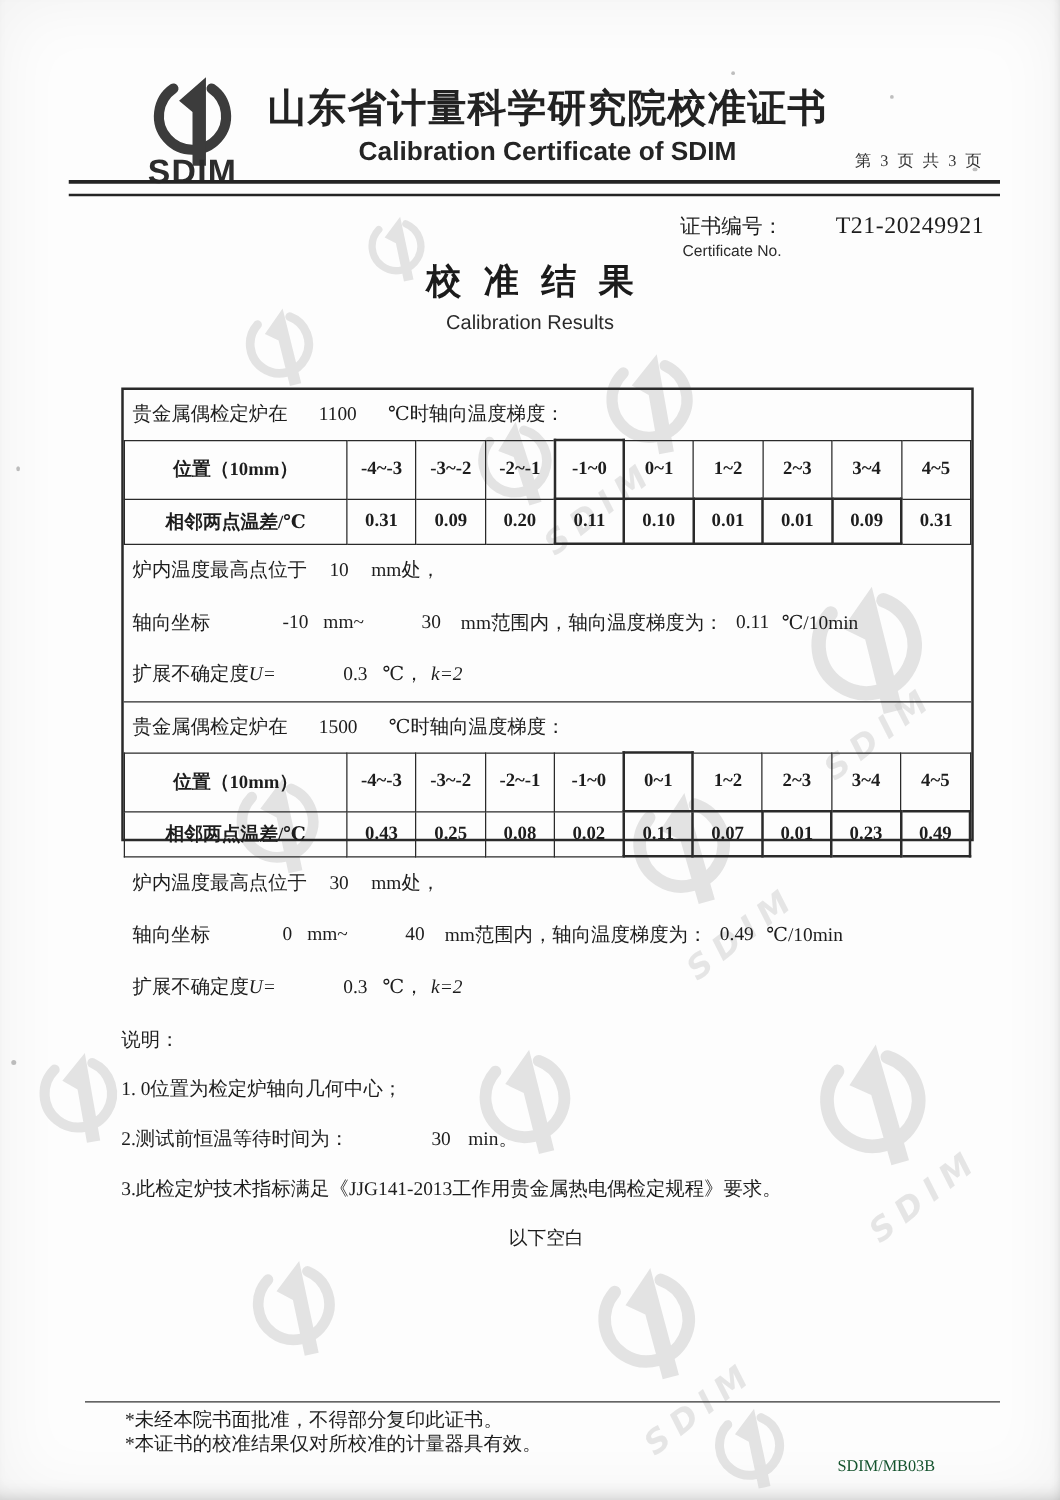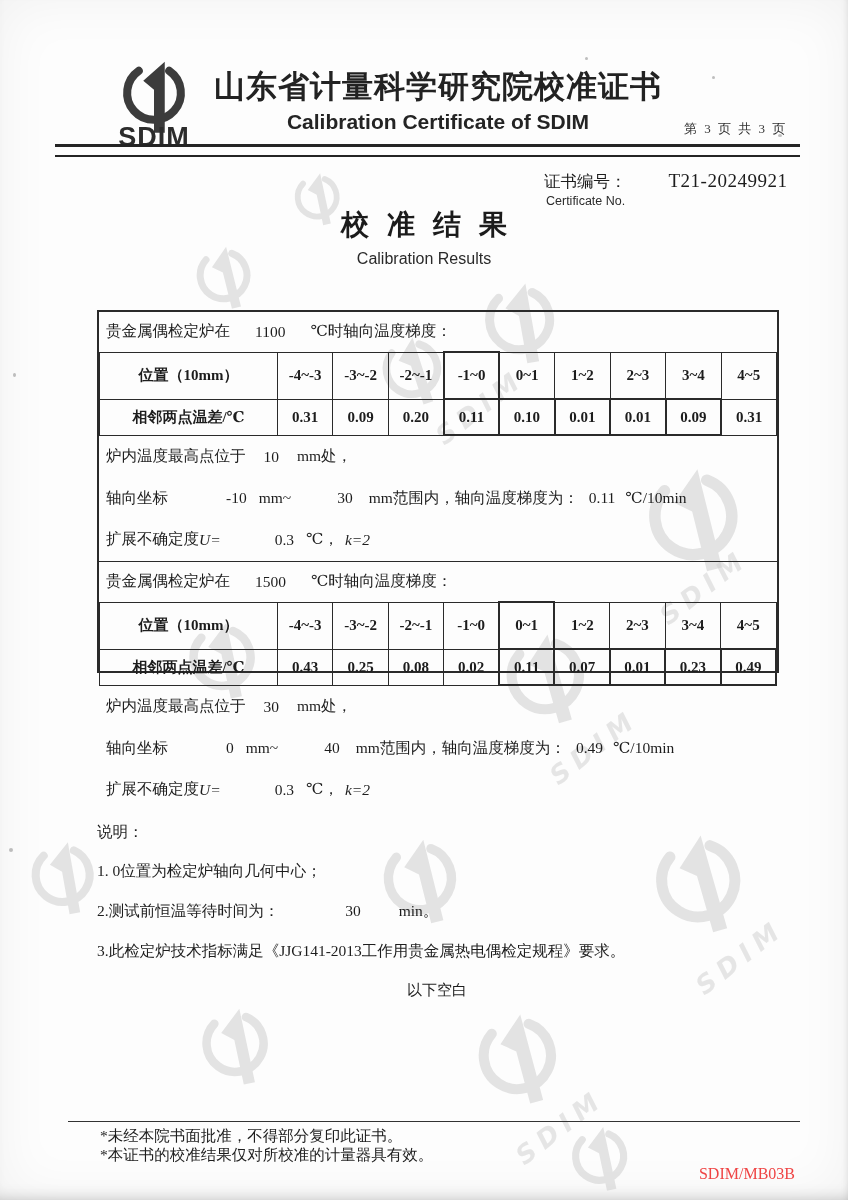--- a/index.html
+++ b/index.html
@@ -56,28 +56,28 @@
   .unc-sym{font-style:italic;}
   .unc-val{margin-left:54px;margin-right:12px;}
   .unc-k{font-style:italic;margin-left:6px;}
   
   .note{position:absolute;left:97px;font-size:15.5px;display:flex;align-items:baseline;}
   .n-heading{top:822px;}
   .n-1{top:861px;}
   .n-2{top:901px;}
   .n-3{top:941px;}
   .n2-val{margin-left:66px;}
-  .n2-unit{margin-left:38px;}
+  .n2-unit{margin-left:14px;}
   .blank-note{position:absolute;left:0;top:981px;width:848px;text-align:center;padding-left:26px;box-sizing:border-box;font-size:15px;}
   
   .footer-rule{position:absolute;left:68px;top:1121px;width:732px;border-top:1.5px solid #333;}
   .fnote{position:absolute;left:100px;font-size:15.5px;}
   .f-1{top:1126px;}
   .f-2{top:1145px;}
-  .form-code{position:absolute;left:670px;top:1165px;width:125px;text-align:right;font-size:16px;color:#ef4444;}
+  .form-code{position:absolute;left:670px;top:1165px;width:125px;text-align:left;font-size:13px;color:#14532d;}
   
   .speck{position:absolute;background:#8a8a8a;border-radius:50%;opacity:.55;}
 </style>
 </head>
 <body>
 
 <div class="page">
 
   <svg width="0" height="0" style="position:absolute">
     <defs>

